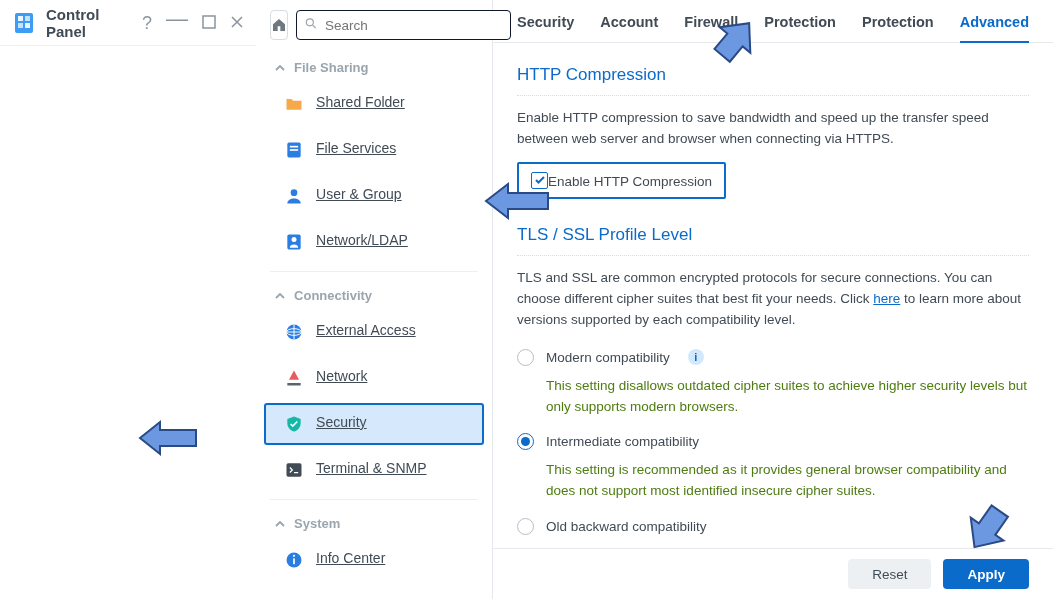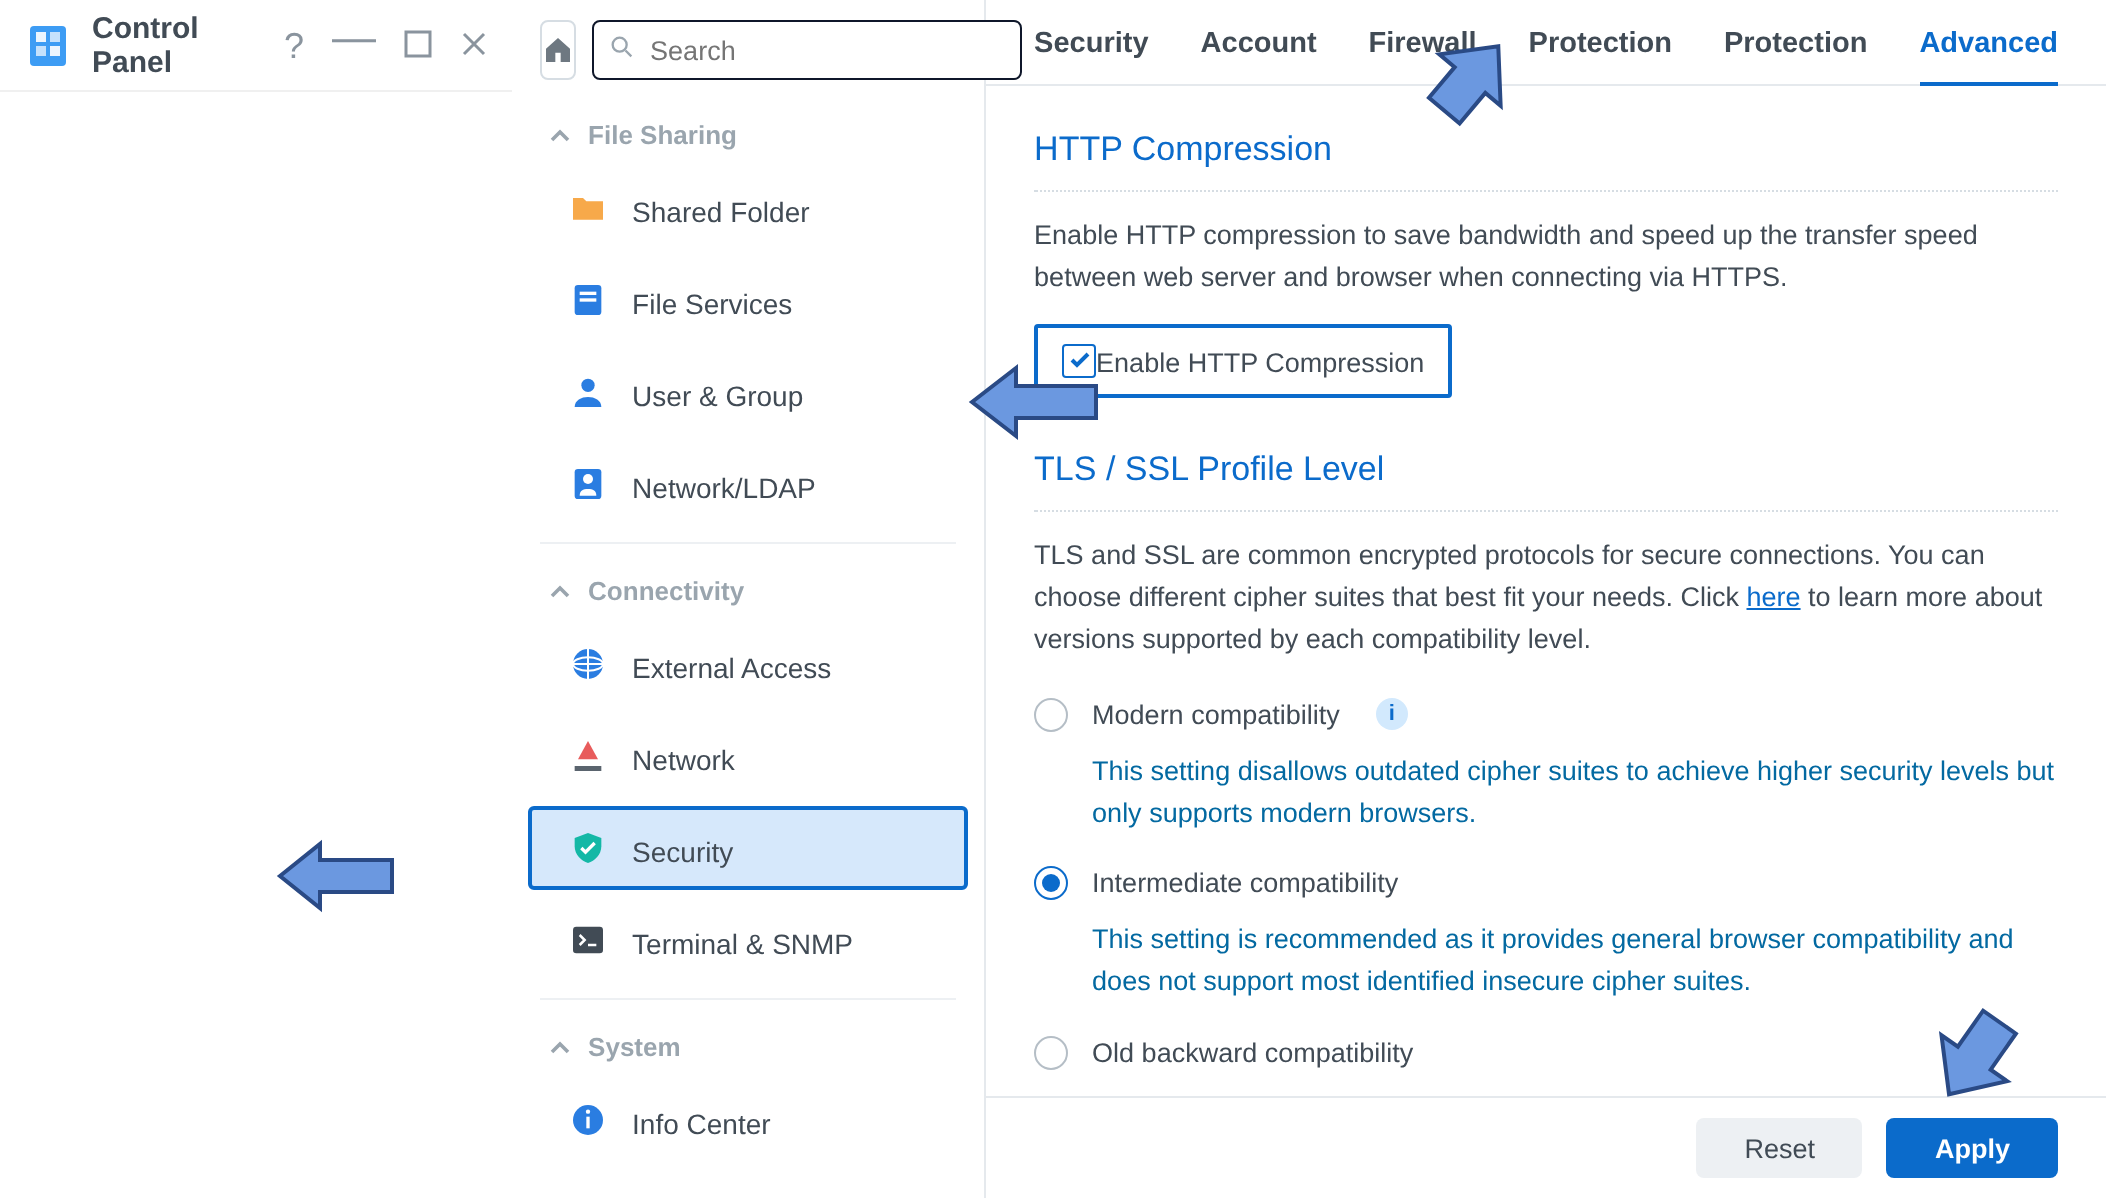--- a/index.html
+++ b/index.html
@@ -12,21 +12,21 @@
   .win-controls span { color: #8a949e; font-size: 18px; font-weight: 300; line-height: 1; cursor: default; }
   .body { flex: 1; display: flex; min-height: 0; }
   .sidebar { width: 237px; border-right: 1px solid #e5e9ed; display: flex; flex-direction: column; padding-top: 6px; }
   .search-row { display: flex; align-items: center; gap: 8px; padding: 4px 14px 10px 14px; }
   .home-btn { width: 30px; height: 30px; border: 1px solid #d6dde3; border-radius: 4px; display: flex; align-items: center; justify-content: center; background: #fff; }
   .search-input { flex: 1; height: 30px; border: 1px solid #0f172a; border-radius: 4px; padding: 0 8px 0 28px; background: #fff; color: #414b55; font-size: 13.5px; }
   .search-wrap { position: relative; flex: 1; }
   .search-wrap .mag { position: absolute; left: 8px; top: 50%; transform: translateY(-50%); color: #9aa5ae; }
   .group-head { display: flex; align-items: center; gap: 8px; padding: 10px 18px 6px 18px; color: #9aa5ae; font-size: 13px; font-weight: 600; cursor: default; }
   .group-head svg { flex-shrink: 0; }
-  .nav-item { display: flex; align-items: flex-end; gap: 12px; padding: 9px 18px; cursor: pointer; border: 2px solid transparent; margin: 2px 8px; }
+  .nav-item { display: flex; align-items: flex-start; gap: 12px; padding: 9px 18px; cursor: pointer; border: 2px solid transparent; margin: 2px 8px; text-decoration: underline; }
   .nav-item .ic { width: 20px; height: 20px; display: flex; align-items: center; justify-content: center; }
   .nav-item span.lbl { font-size: 14px; color: #414b55; }
   .nav-item.active { background: #d6e8fb; border: 2px solid #0b6bcb; border-radius: 3px; }
   .divider { height: 1px; background: #edf0f3; margin: 6px 14px; }
   .content { flex: 1; display: flex; flex-direction: column; min-width: 0; position: relative; }
   .tabs { display: flex; gap: 26px; padding: 14px 24px 0 24px; border-bottom: 1px solid #e5e9ed; }
   .tab { font-size: 14.5px; font-weight: 600; color: #414b55; padding-bottom: 12px; cursor: pointer; position: relative; }
   .tab.active { color: #0b6bcb; }
   .tab.active::after { content: ''; position: absolute; left: 0; right: 0; bottom: -1px; height: 2px; background: #0b6bcb; }
   .scroll-area { flex: 1; overflow-y: auto; padding: 16px 24px 70px 24px; position: relative; }
@@ -35,21 +35,21 @@
   .scroll-area::-webkit-scrollbar-track { background: transparent; }
   .section-title { color: #0b6bcb; font-size: 17px; font-weight: 500; padding: 6px 0 10px 0; border-bottom: 1px dotted #d6dde3; margin-bottom: 12px; }
   .section-desc { color: #414b55; line-height: 1.55; margin-bottom: 12px; }
   .checkbox-box { display: inline-flex; align-items: flex-end; padding: 8px 12px; border: 2px solid #0b6bcb; border-radius: 2px; margin-bottom: 20px; }
   .checkbox { width: 17px; height: 17px; border: 1.5px solid #0b6bcb; border-radius: 2px; display: flex; align-items: center; justify-content: center; background: #fff; }
   .checkbox svg { stroke: #0b6bcb; }
   .radio-row { display: flex; align-items: center; gap: 12px; padding: 6px 0; }
   .radio { width: 17px; height: 17px; border: 1.5px solid #b5bec6; border-radius: 50%; display: flex; align-items: center; justify-content: center; background: #fff; flex-shrink: 0; }
   .radio.selected { border-color: #0b6bcb; }
   .radio.selected::after { content: ''; width: 9px; height: 9px; border-radius: 50%; background: #0b6bcb; }
-  .radio-desc { color: #0369a1; line-height: 1.55; padding: 4px 0 10px 29px; }
+  .radio-desc { color: #4d7c0f; line-height: 1.55; padding: 4px 0 10px 29px; }
   .info-badge { width: 16px; height: 16px; border-radius: 50%; background: #d2e9fd; color: #0b6bcb; font-size: 11px; font-weight: 600; display: inline-flex; align-items: center; justify-content: center; margin-left: 6px; }
   a.inline-link { color: #0b6bcb; text-decoration: underline; }
   .footer { position: absolute; bottom: 0; left: 0; right: 0; background: #fff; border-top: 1px solid #e5e9ed; padding: 10px 24px; display: flex; justify-content: flex-end; gap: 12px; }
   .btn { height: 30px; padding: 0 24px; border-radius: 4px; font-size: 13.5px; cursor: pointer; border: none; }
   .btn-reset { background: #edf0f3; color: #414b55; }
   .btn-apply { background: #0b6bcb; color: #ffffff; font-weight: bold; }
   .arrow-annot { position: absolute; pointer-events: none; z-index: 50; }
 </style>
 </head>
 <body>

